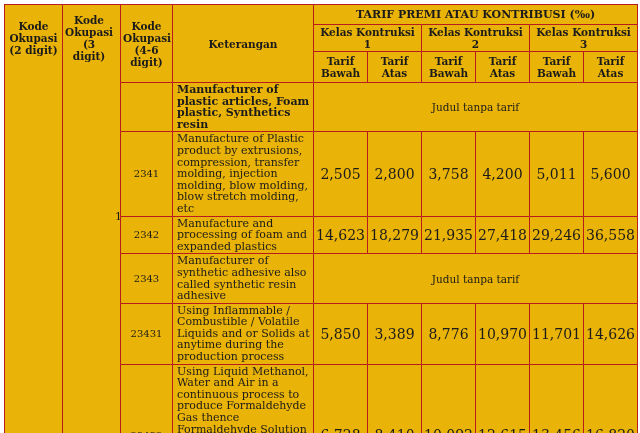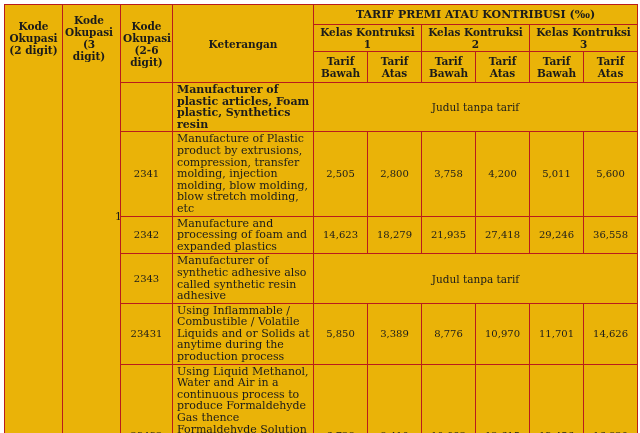--- a/index.html
+++ b/index.html
@@ -89,21 +89,21 @@
     text-align: left;
     vertical-align: top;
     font-size: 11px;
     line-height: 11.6px;
     padding: 1px 3px 1px 4px;
   }
   td.desc.bold { font-weight: bold; }
   td.val {
     text-align: center;
     vertical-align: middle;
-    font-size: 10px;
+    font-size: 14px;
     padding: 0 2px;
   }
   td.judul {
     text-align: center;
     vertical-align: middle;
     font-size: 10.5px;
     padding: 0 2px;
   }
 </style>
 </head>
@@ -130,21 +130,21 @@
             <div class="band-top">Kode Okupasi (2 digit)</div>
             <div class="band-rest"></div>
           </div>
         </td>
         <td class="tall" rowspan="9">
           <div class="tall-inner">
             <div class="band-top">Kode Okupasi (3 digit)</div>
             <div class="band-rest">177</div>
           </div>
         </td>
-        <td class="hcell" rowspan="3">Kode Okupasi (2-6 digit)</td>
+        <td class="hcell" rowspan="3">Kode Okupasi (4-6 digit)</td>
         <td class="hcell" rowspan="3">Keterangan</td>
         <td class="hcell title-cell" colspan="6">TARIF PREMI ATAU KONTRIBUSI (‰)</td>
       </tr>
       <tr class="rh2">
         <td class="hcell" colspan="2">Kelas Kontruksi 1</td>
         <td class="hcell" colspan="2">Kelas Kontruksi 2</td>
         <td class="hcell" colspan="2">Kelas Kontruksi 3</td>
       </tr>
       <tr class="rh3">
         <td class="hcell">Tarif Bawah</td>

